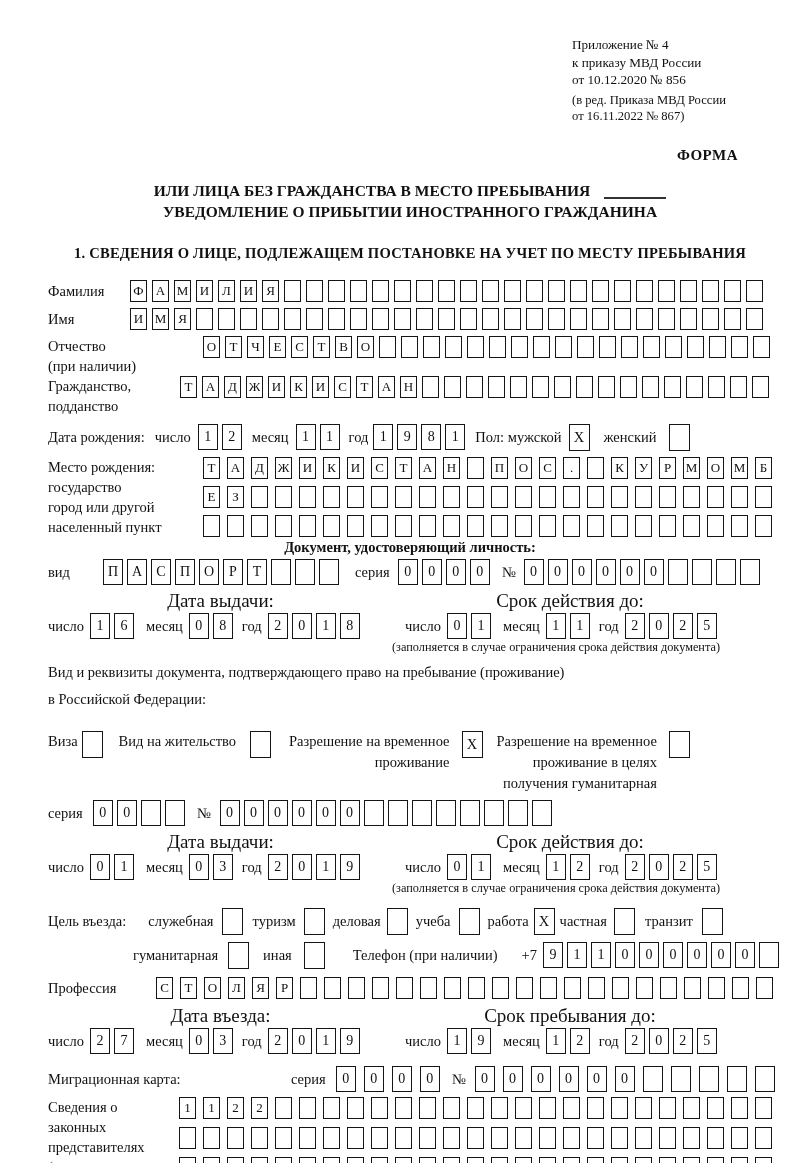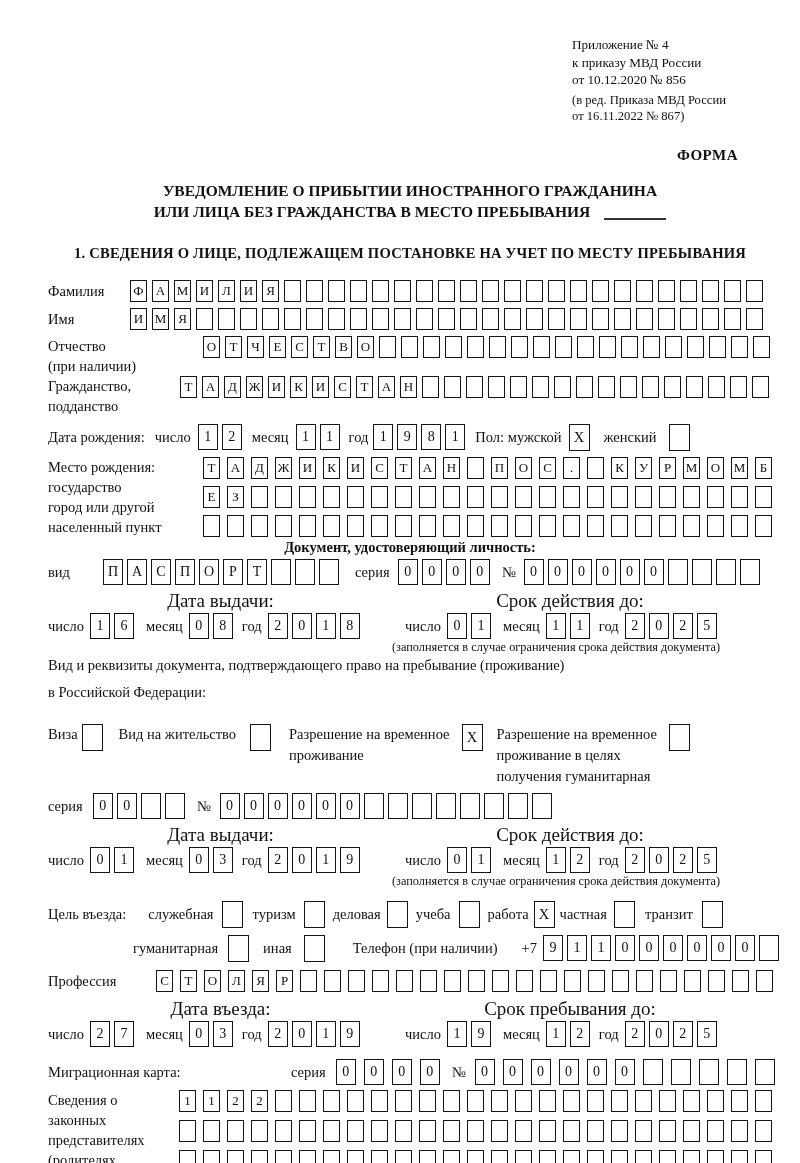--- a/index.html
+++ b/index.html
@@ -27,42 +27,42 @@
   .title{text-align:center;font-size:15.5px;line-height:21.5px;margin-top:16px}
   .title-underline{display:inline-block;width:62px;border-bottom:2.2px solid #333;margin-left:14px;transform:translateY(3px)}
   .sec-h{text-align:center;font-size:14.6px;margin-top:22px;letter-spacing:.2px}
   .doc-h{text-align:center;font-size:14.5px;margin-top:0}
   .dual{display:flex;font-size:19px}
   .dual .dh-l{width:345px;text-align:center}
   .dual .dh-r{width:330px;text-align:center;margin-left:12px}
   .dgroup{display:flex;align-items:center;flex:none}
   .dgroup .lbl{margin-right:6px}
   .note-r{width:436px;margin-left:290px;text-align:center;font-size:12.3px;line-height:15px}
-  .opt-lines{text-align:left;font-size:14.5px;line-height:21px}
+  .opt-lines{text-align:right;font-size:14.5px;line-height:21px}
 </style>
 </head>
 <body>
 
 <div class="page">
 
   <div class="meta">
     <div>Приложение № 4</div>
     <div>к приказу МВД России</div>
     <div>от 10.12.2020 № 856</div>
     <div class="sub">
       <div>(в ред. Приказа МВД России</div>
       <div>от 16.11.2022 № 867)</div>
     </div>
   </div>
 
   <div class="forma b">ФОРМА</div>
 
   <div class="title b">
+    <div><span>ИЛИ ЛИЦА БЕЗ ГРАЖДАНСТВА В МЕСТО ПРЕБЫВАНИЯ</span><span class="title-underline"></span></div>
     <div>УВЕДОМЛЕНИЕ О ПРИБЫТИИ ИНОСТРАННОГО ГРАЖДАНИНА</div>
-    <div><span>ИЛИ ЛИЦА БЕЗ ГРАЖДАНСТВА В МЕСТО ПРЕБЫВАНИЯ</span><span class="title-underline"></span></div>
   </div>
 
   <div class="sec-h b">1. СВЕДЕНИЯ О ЛИЦЕ, ПОДЛЕЖАЩЕМ ПОСТАНОВКЕ НА УЧЕТ ПО МЕСТУ ПРЕБЫВАНИЯ</div>
 
   <div class="r" style="margin-top:18px">
     <div class="lbl" style="width:82px">Фамилия</div>
     <div class="cells">
         <div class="cell">Ф</div>
         <div class="cell">А</div>
         <div class="cell">М</div>
@@ -394,21 +394,21 @@
           <div class="cell-lg">2</div>
           <div class="cell-lg">0</div>
           <div class="cell-lg">2</div>
           <div class="cell-lg">5</div>
         </div>
     </div>
   </div>
 
   <div class="note-r" style="margin-top:1px">(заполняется в случае ограничения срока действия документа)</div>
 
-  <div class="lbl" style="">Вид и реквизиты документа, подтверждающего право на пребывание (проживание)</div>
+  <div class="lbl" style="margin-top:7px">Вид и реквизиты документа, подтверждающего право на пребывание (проживание)</div>
   <div class="lbl" style="margin-top:7px">в Российской Федерации:</div>
 
   <div class="rt" style="margin-top:22px">
     <div class="lbl">Виза</div>
     <div class="cbox" style="margin-left:4px"></div>
     <div class="lbl" style="margin-left:16px">Вид на жительство</div>
     <div class="cbox" style="margin-left:14px"></div>
     <div class="opt-lines" style="margin-left:18px">
       <div>Разрешение на временное</div>
       <div>проживание</div>

